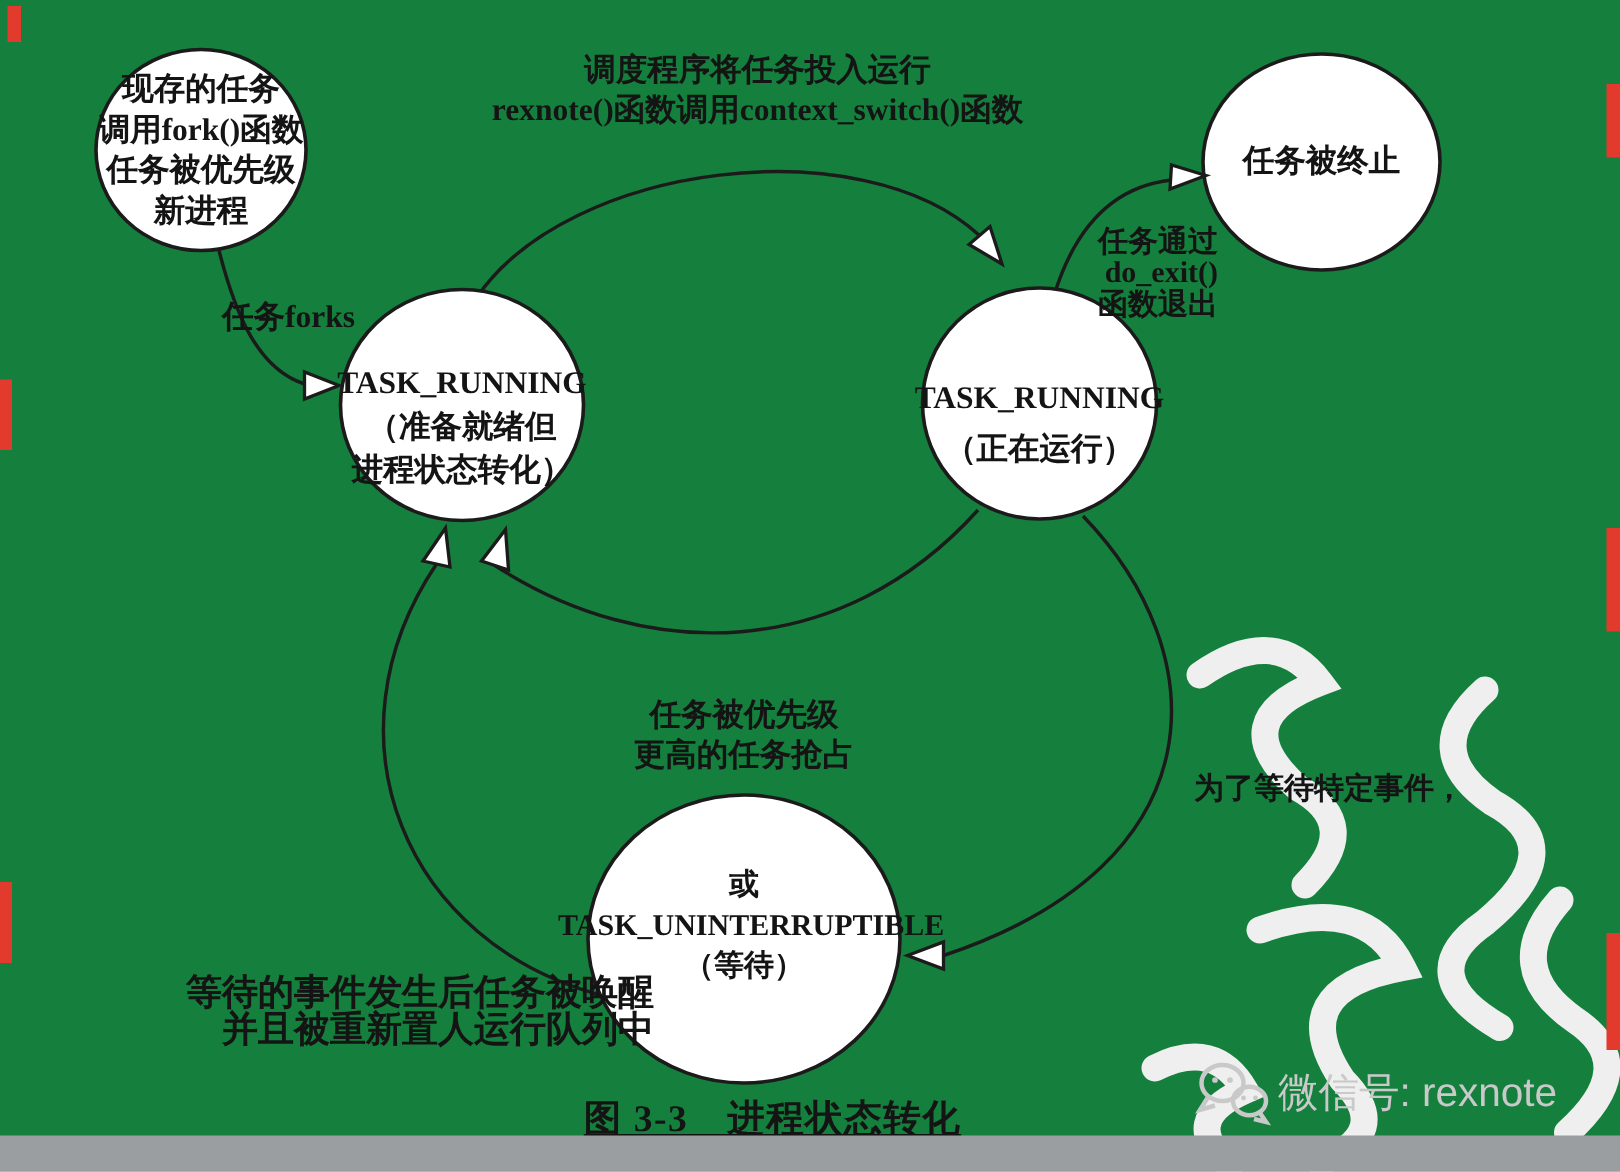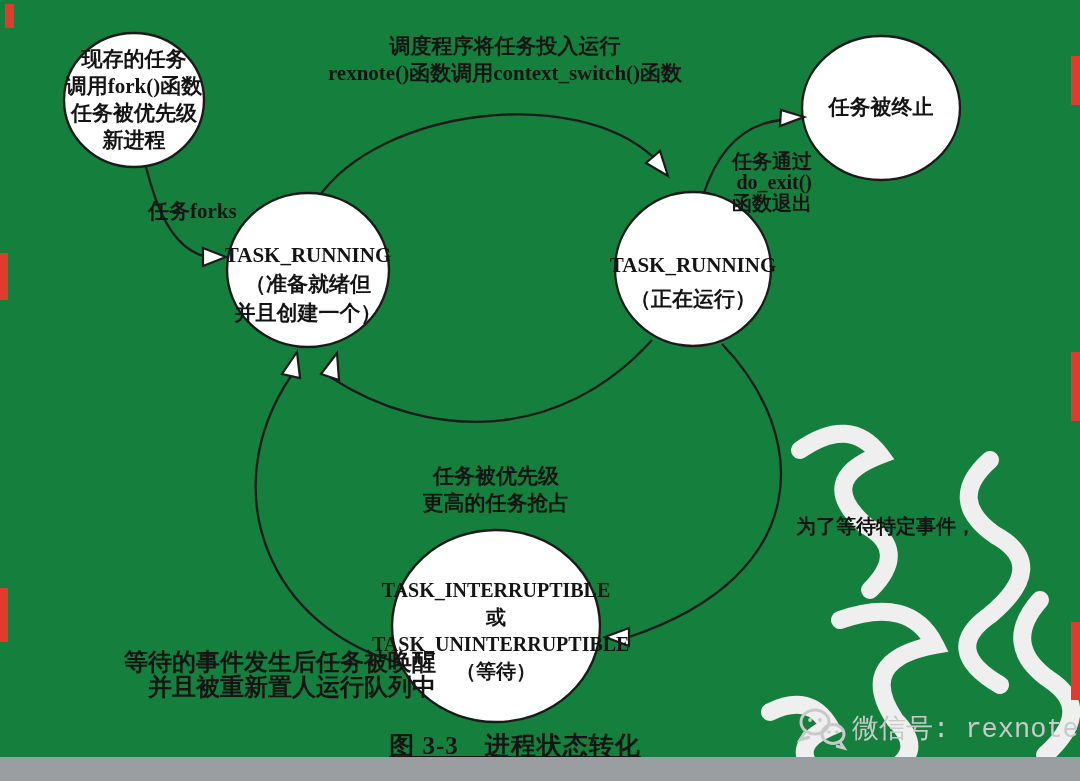--- a/index.html
+++ b/index.html
@@ -10,21 +10,21 @@
   .layer{position:absolute;left:0;top:0;width:1080px;height:781px;}
   svg{display:block;}
   .txt{position:absolute;font-weight:700;color:#141414;z-index:4;}
   .center{text-align:center;}
   .nowrap{white-space:nowrap;text-align:right;}
   .red-sliver{position:absolute;background:#e23b2d;z-index:6;}
   .bottom-bar{position:absolute;left:0;top:757px;width:1080px;height:24px;background:#9b9ea1;z-index:6;}
   .caption{font-size:25px;letter-spacing:1px;text-decoration:underline;}
   .wechat-line{
     position:absolute;left:852px;top:710px;z-index:5;
-    font-family:Liberation Mono, monospace;
+    font-family:Liberation Sans, sans-serif;
     font-size:27px;font-weight:400;color:#c9c9c9;white-space:nowrap;
   }
   .wechat-icon{position:absolute;left:795px;top:707px;width:54px;height:44px;z-index:5;}
 </style>
 </head>
 <body>
 
 <div class="page">
 
   <svg class="layer" viewBox="0 0 1080 781" style="z-index:1">
@@ -67,34 +67,33 @@
   <div class="txt center" style="left:42px;top:46px;width:184px;font-size:21px;line-height:27px">
     <div>现存的任务</div>
     <div>调用fork()函数</div>
     <div>任务被优先级</div>
     <div>新进程</div>
   </div>
 
   <div class="txt center" style="left:210px;top:241px;width:196px;font-size:21px;line-height:29px">
     <div>TASK_RUNNING</div>
     <div>（准备就绪但</div>
-    <div>并且创建一个）</div>
+    <div>进程状态转化）</div>
   </div>
 
   <div class="txt center" style="left:595px;top:248px;width:196px;font-size:21px;line-height:34px">
     <div>TASK_RUNNING</div>
     <div>（正在运行）</div>
   </div>
 
   <div class="txt center" style="left:783px;top:94px;width:196px;font-size:21px;line-height:26px">
     <div>任务被终止</div>
   </div>
 
   <div class="txt center" style="left:372px;top:577px;width:248px;font-size:20px;line-height:27px">
-    <div>TASK_INTERRUPTIBLE</div>
     <div>或</div>
     <div>TASK_UNINTERRUPTIBLE</div>
     <div>（等待）</div>
   </div>
 
   <div class="txt nowrap" style="left:148px;top:197px;font-size:21px">任务forks</div>
 
   <div class="txt center" style="left:300px;top:33px;width:410px;font-size:21px;line-height:27px">
     <div>调度程序将任务投入运行</div>
     <div>rexnote()函数调用context_switch()函数</div>

